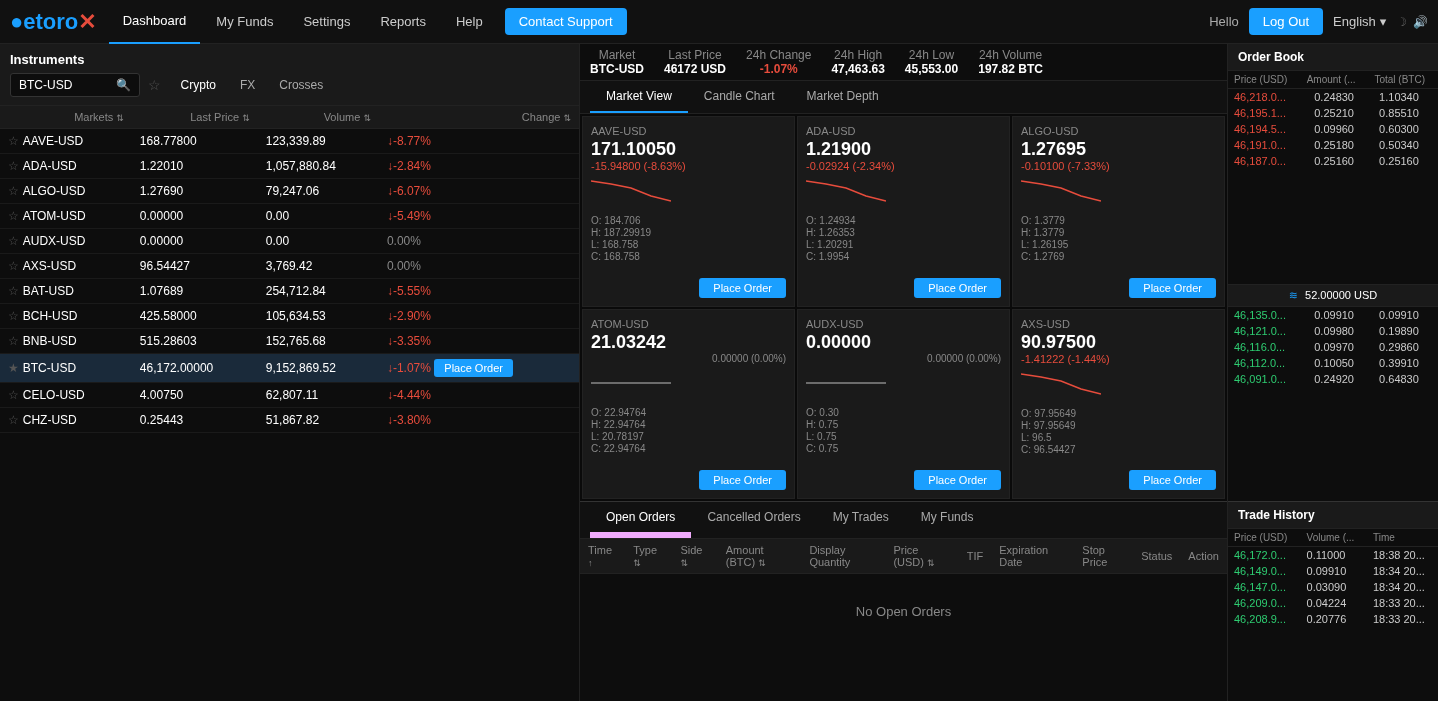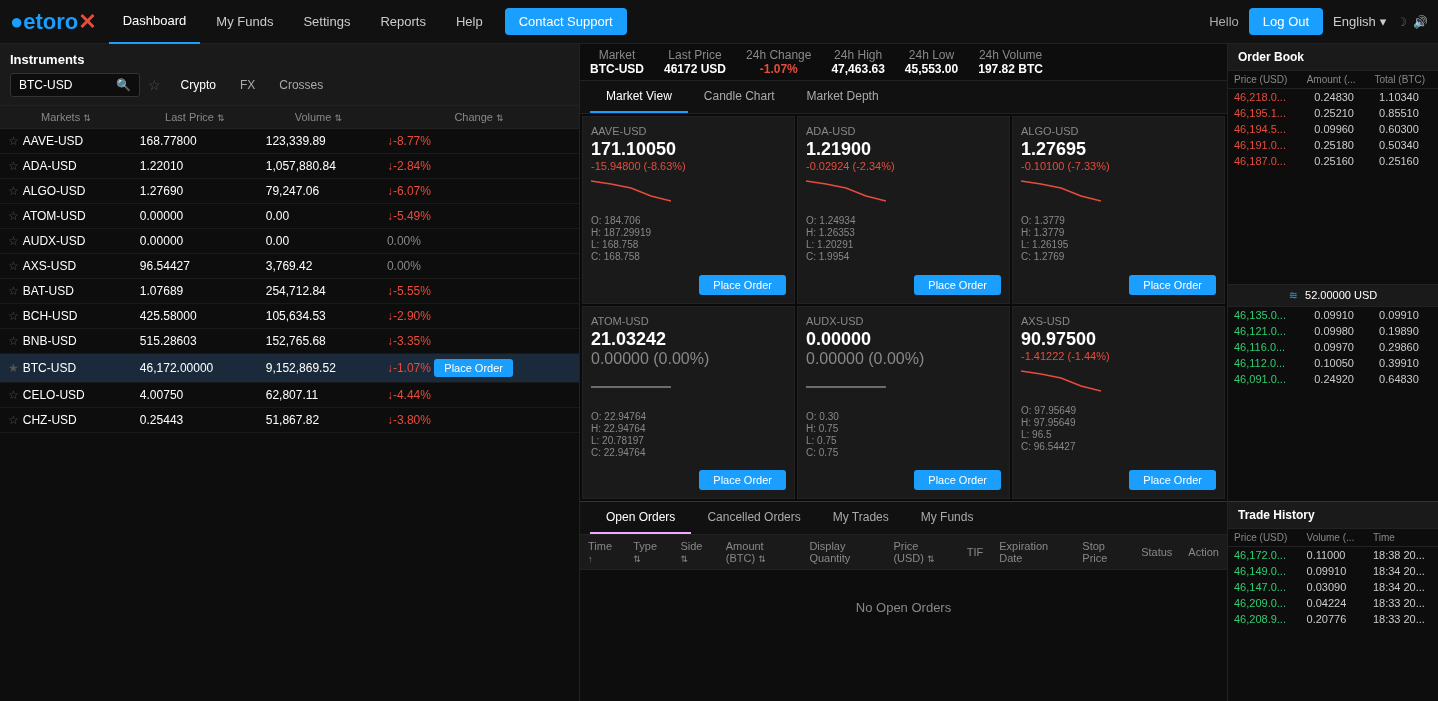--- a/index.html
+++ b/index.html
@@ -30,21 +30,21 @@
     .instruments-controls { display: flex; align-items: center; gap: 8px; }
     .search-box { background: #0d0d0d; border: 1px solid #333; color: #fff; padding: 4px 8px; border-radius: 3px; font-size: 12px; width: 130px; display: flex; align-items: center; justify-content: space-between; }
     .star-icon { color: #555; cursor: pointer; font-size: 14px; }
     .tab-buttons { display: flex; gap: 0; }
     .tab-btn { color: #aaa; padding: 4px 12px; cursor: pointer; font-size: 12px; background: transparent; border: none; }
     .tab-btn.active { color: #fff; }
 
     
     .instruments-table-wrap { flex: 1; overflow-y: auto; }
     .inst-table { width: 100%; border-collapse: collapse; }
-    .inst-table th { background: #1a1a1a; color: #888; padding: 5px 8px; text-align: center; font-weight: normal; font-size: 11px; border-bottom: 1px solid #222; position: sticky; top: 0; }
+    .inst-table th { background: #1a1a1a; color: #888; padding: 5px 8px; text-align: right; font-weight: normal; font-size: 11px; border-bottom: 1px solid #222; position: sticky; top: 0; }
     .inst-table td { padding: 5px 8px; border-bottom: 1px solid #1a1a1a; font-size: 12px; }
     .inst-table tr.selected { background: #1a2a3a; }
     .star { color: #555; cursor: pointer; margin-right: 4px; }
     .change-neg { color: #e74c3c; }
     .change-zero { color: #888; }
     .place-order-btn-sm { background: #1a9fff; color: #fff; border: none; padding: 3px 10px; border-radius: 3px; cursor: pointer; font-size: 11px; }
 
     
     .market-ticker { background: #0d0d0d; border-bottom: 1px solid #222; padding: 4px 10px; display: flex; align-items: center; gap: 20px; }
     .ticker-col { display: flex; flex-direction: column; align-items: center; }
@@ -59,33 +59,33 @@
     .market-tabs { display: flex; border-bottom: 1px solid #222; background: #111; padding: 0 10px; }
     .market-tab { padding: 8px 16px; cursor: pointer; color: #aaa; font-size: 12px; border-bottom: 2px solid transparent; }
     .market-tab.active { color: #fff; border-bottom: 2px solid #1a9fff; }
 
     
     .market-grid { display: grid; grid-template-columns: repeat(3, 1fr); gap: 2px; padding: 2px; overflow-y: auto; flex: 1; background: #0a0a0a; }
     .market-card { background: #1a1a1a; padding: 8px; border: 1px solid #222; position: relative; }
     .card-title { font-size: 11px; color: #888; margin-bottom: 2px; }
     .card-price { font-size: 18px; font-weight: bold; color: #fff; }
     .card-change-neg { color: #e74c3c; font-size: 11px; }
-    .card-change-zero { color: #888; font-size: 16px; }
+    .card-change-zero { color: #888; font-size: 10px; text-align: right; }
     .card-ohlc { color: #888; font-size: 10px; margin-top: 4px; }
     .card-ohlc div { margin-bottom: 1px; }
     .place-order-btn { background: #1a9fff; color: #fff; border: none; padding: 4px 14px; border-radius: 3px; cursor: pointer; font-size: 11px; position: absolute; bottom: 8px; right: 8px; }
 
     
     .mini-chart { height: 35px; margin: 4px 0; }
 
     
     .bottom-panel { height: 200px; border-top: 1px solid #333; display: flex; flex-direction: column; }
     .bottom-tabs { display: flex; background: #111; border-bottom: 1px solid #222; padding: 0 10px; }
     .bottom-tab { padding: 8px 16px; cursor: pointer; color: #aaa; font-size: 12px; border-bottom: 2px solid transparent; }
-    .bottom-tab.active { color: #fff; border-bottom: 2px solid #f0abfc; }
+    .bottom-tab.active { color: #fff; border-bottom: 6px solid #f0abfc; }
     .orders-table-wrap { flex: 1; overflow-y: auto; background: #0d0d0d; }
     .orders-table { width: 100%; border-collapse: collapse; }
     .orders-table th { background: #1a1a1a; color: #888; padding: 5px 8px; text-align: left; font-weight: normal; font-size: 11px; border-bottom: 1px solid #222; position: sticky; top: 0; }
     .no-orders { text-align: center; color: #888; padding: 30px; font-size: 13px; }
 
     
     .right-panel { width: 211px; border-left: 1px solid #222; display: flex; flex-direction: column; }
     .right-section { flex: 1; display: flex; flex-direction: column; overflow: hidden; }
     .right-title { background: #1a1a1a; padding: 6px 10px; font-size: 12px; font-weight: bold; border-bottom: 1px solid #222; }
     .book-table { width: 100%; border-collapse: collapse; }

